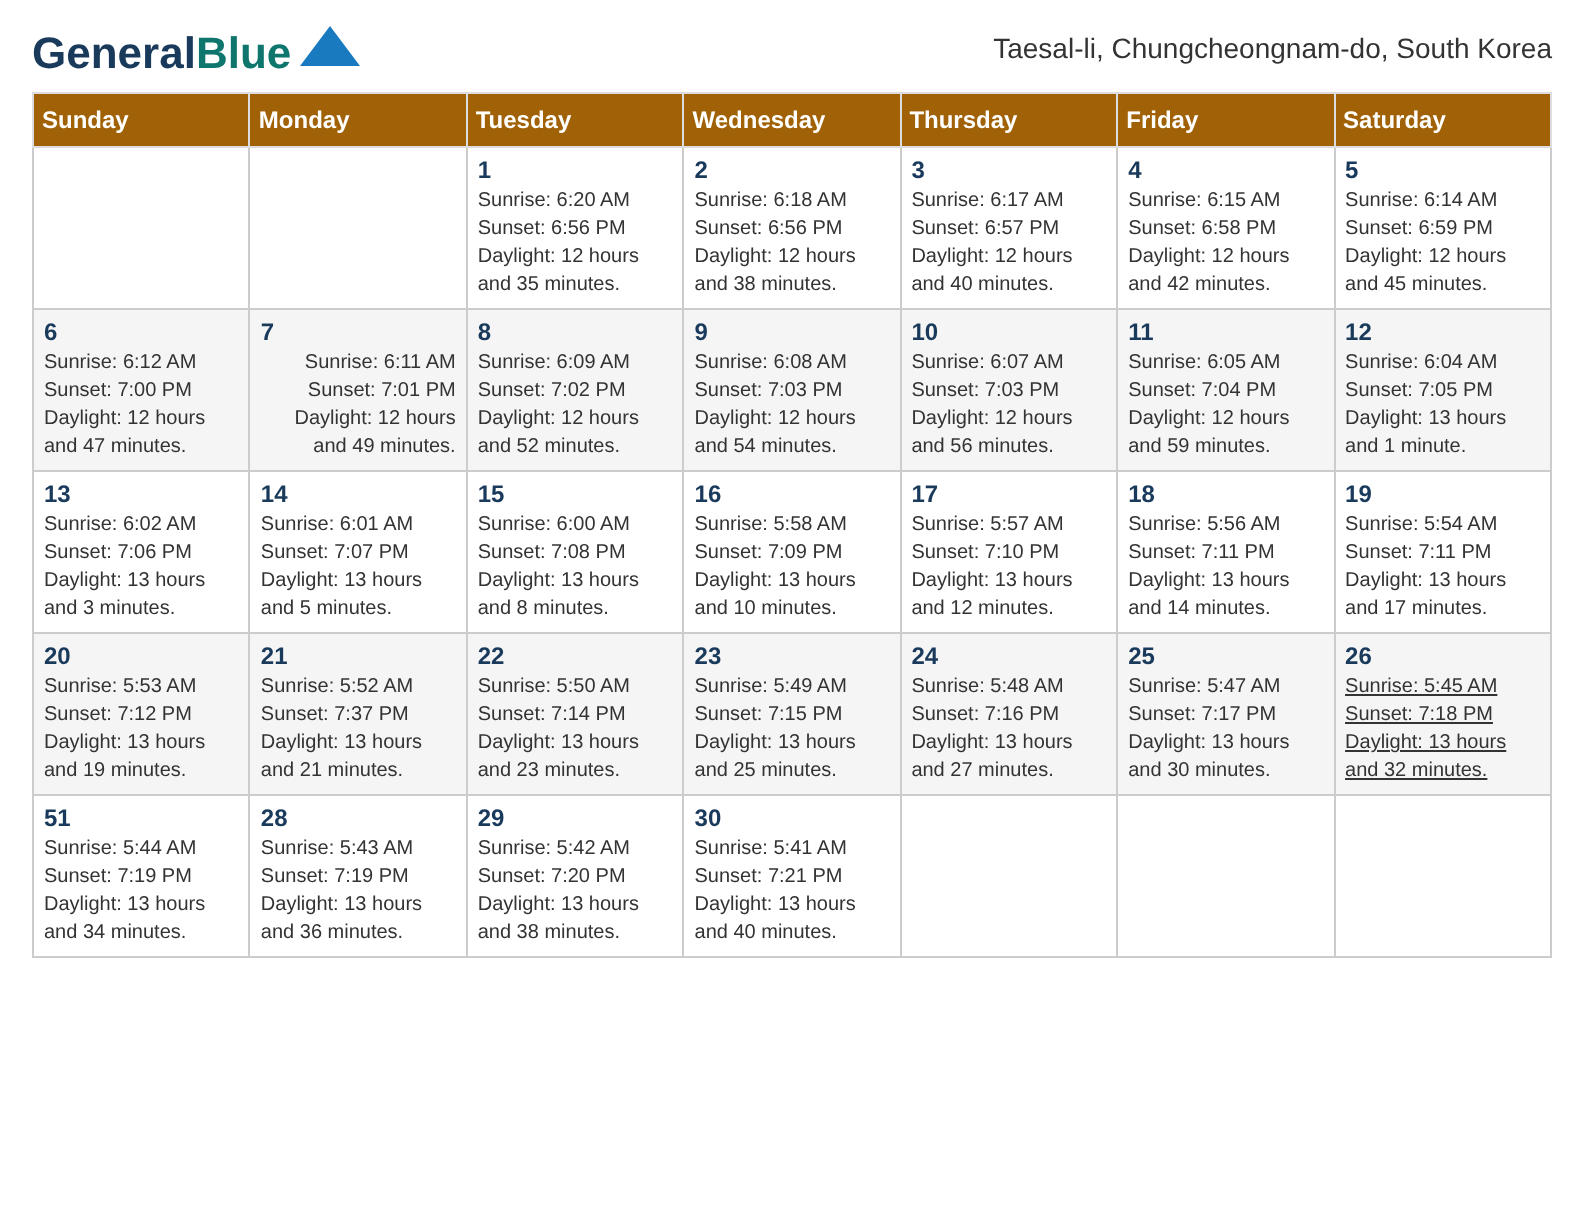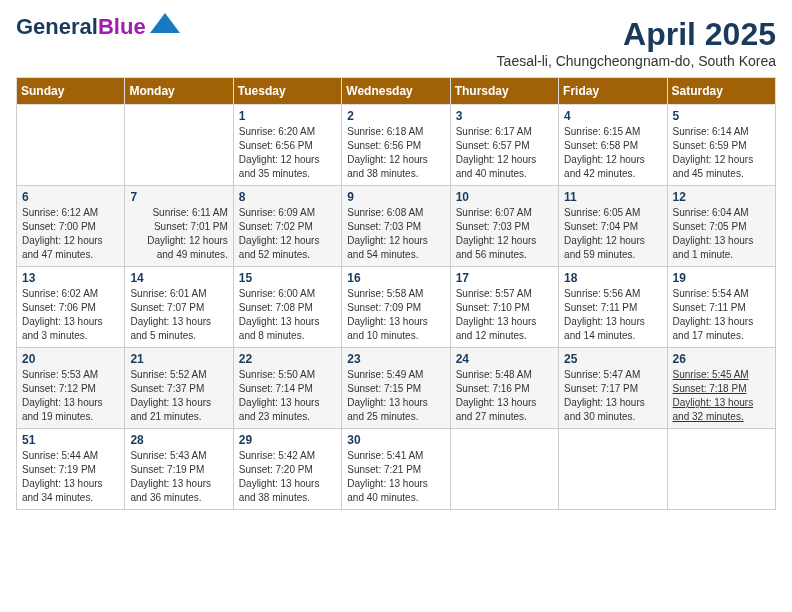--- a/index.html
+++ b/index.html
@@ -21,21 +21,21 @@
       flex-direction: column;
       align-items: flex-start;
     }
     .logo-text {
       font-size: 22px;
       font-weight: bold;
       color: #1a3a5c;
       line-height: 1;
     }
     .logo-text span.blue {
-      color: #a21caf;
+      color: #0f766e;
     }
     .title-area {
       text-align: right;
     }
     .month-title {
       font-size: 32px;
       font-weight: bold;
       color: #1a3a5c;
     }
     .subtitle {
@@ -95,21 +95,20 @@
     <div style="display:flex; align-items:center;">
       <span class="logo-text">
         <span style="color:#1a3a5c;">General</span><span class="blue">Blue</span>
       </span>
       <svg width="30" height="20" viewBox="0 0 30 20" style="margin-left:4px; margin-top:-8px;">
         <polygon points="0,20 15,0 30,20" fill="#1a7abf"></polygon>
       </svg>
     </div>
   </div>
   <div class="title-area">
-    <div class="month-title">April 2025</div>
     <div class="subtitle">Taesal-li, Chungcheongnam-do, South Korea</div>
   </div>
 </div>
 
 <table class="calendar">
   <thead>
     <tr>
     <th>Sunday</th>
         <th>Monday</th>
         <th>Tuesday</th>

